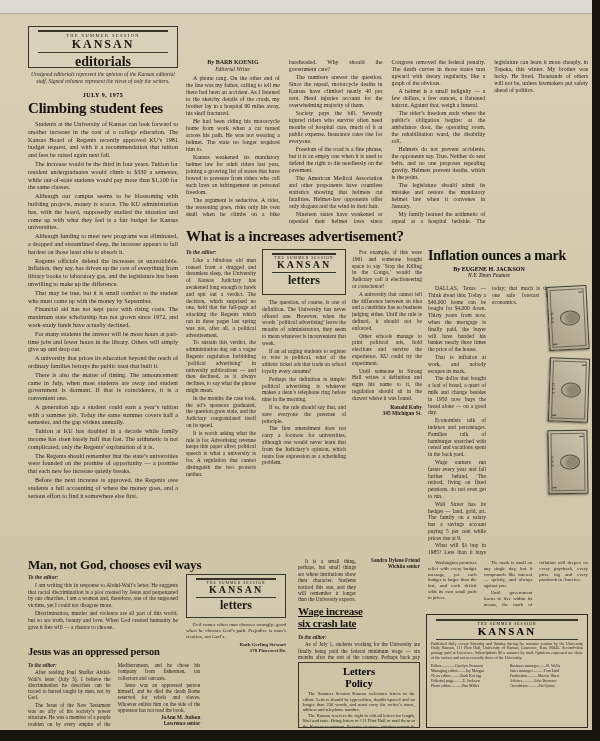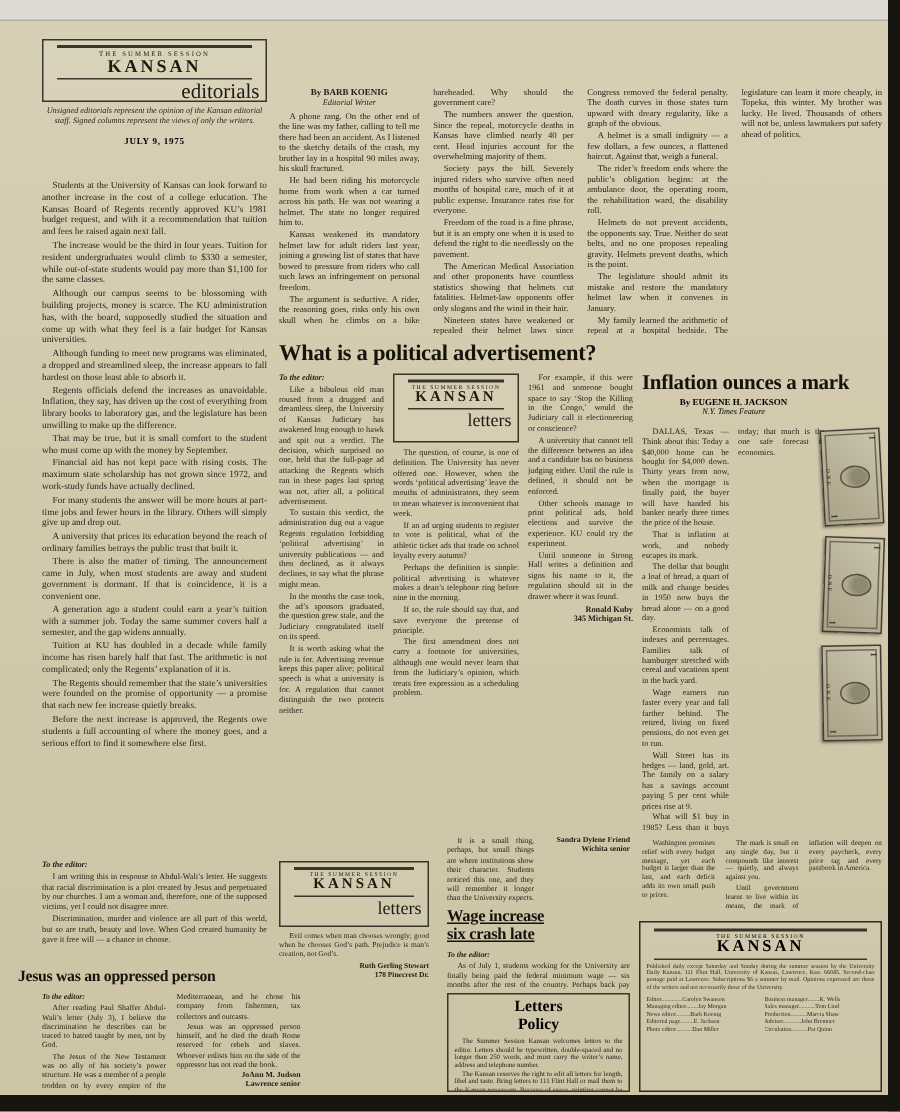--- a/index.html
+++ b/index.html
@@ -25,21 +25,21 @@
   .salutation { font-weight:bold; font-style:italic; margin-bottom:1px; }
   .sig { text-align:right; font-weight:bold; margin-top:2px; }
   .sig div { line-height:1.15; }
 
   .nameplate { border:1px solid #38352a; text-align:center; padding:2px 4px;
                background:rgba(255,255,255,0.07); color:#1d1a12; overflow:hidden; }
   .np-rule { border-top:1px solid #38352a; margin:1px 5px; }
   .np-rule.thick { border-top-width:2px; }
   .np-top { font-size:4.5px; letter-spacing:1.4px; white-space:nowrap; }
   .np-name { font-size:12px; font-weight:bold; letter-spacing:2px; line-height:1.05; }
-  .np-label { font-size:14px; font-weight:normal; line-height:1.1;text-align:right; }
+  .np-label { font-size:14px; font-weight:bold; line-height:1.1; }
   .nameplate.mini .np-top { font-size:3.8px; letter-spacing:1px; }
   .nameplate.mini .np-name { font-size:10px; }
   .nameplate.mini .np-label { font-size:12px; }
 
   .disclaimer { font-style:italic; font-size:5.5px; line-height:6.6px; text-align:center; color:#2a261d; }
   .date-line { font-weight:bold; font-size:6px; text-align:center; letter-spacing:0.5px; }
 
   .policy-box { border:1px solid #38352a; padding:3px 4px; overflow:hidden; }
   .policy-head { font-weight:bold; font-size:10.5px; text-align:center; line-height:1.1; }
   .policy-body { font-size:4.6px; line-height:5.4px; text-align:justify; margin-top:2px; color:#26221a; }
@@ -100,40 +100,41 @@
         <p>The American Medical Association and other proponents have countless statistics showing that helmets cut fatalities. Helmet-law opponents offer only slogans and the wind in their hair.</p>
         <p>Nineteen states have weakened or repealed their helmet laws since Congress removed the federal penalty. The death curves in those states turn upward with dreary regularity, like a graph of the obvious.</p>
         <p>A helmet is a small indignity — a few dollars, a few ounces, a flattened haircut. Against that, weigh a funeral.</p>
         <p>The rider’s freedom ends where the public’s obligation begins: at the ambulance door, the operating room, the rehabilitation ward, the disability roll.</p>
         <p>Helmets do not prevent accidents, the opponents say. True. Neither do seat belts, and no one proposes repealing gravity. Helmets prevent deaths, which is the point.</p>
         <p>The legislature should admit its mistake and restore the mandatory helmet law when it convenes in January.</p>
         <p>My family learned the arithmetic of repeal at a hospital bedside. The legislature can learn it more cheaply, in Topeka, this winter. My brother was lucky. He lived. Thousands of others will not be, unless lawmakers put safety ahead of politics.</p>
       </div>
   </div>
 
+  <div class="abs headline" style="left:28px;top:101px;width:152px;font-size:15px;">Climbing student fees</div>
   <div class="abs body-text" style="left:28px;top:120px;width:150px;height:434px;font-size:6.2px;line-height:7.8px;">
     <div>
         <p>Students at the University of Kansas can look forward to another increase in the cost of a college education. The Kansas Board of Regents recently approved KU’s 1981 budget request, and with it a recommendation that tuition and fees be raised again next fall.</p>
         <p>The increase would be the third in four years. Tuition for resident undergraduates would climb to $330 a semester, while out-of-state students would pay more than $1,100 for the same classes.</p>
         <p>Although our campus seems to be blossoming with building projects, money is scarce. The KU administration has, with the board, supposedly studied the situation and come up with what they feel is a fair budget for Kansas universities.</p>
         <p>Although funding to meet new programs was eliminated, a dropped and streamlined sleep, the increase appears to fall hardest on those least able to absorb it.</p>
         <p>Regents officials defend the increases as unavoidable. Inflation, they say, has driven up the cost of everything from library books to laboratory gas, and the legislature has been unwilling to make up the difference.</p>
         <p>That may be true, but it is small comfort to the student who must come up with the money by September.</p>
         <p>Financial aid has not kept pace with rising costs. The maximum state scholarship has not grown since 1972, and work-study funds have actually declined.</p>
         <p>For many students the answer will be more hours at part-time jobs and fewer hours in the library. Others will simply give up and drop out.</p>
         <p>A university that prices its education beyond the reach of ordinary families betrays the public trust that built it.</p>
         <p>There is also the matter of timing. The announcement came in July, when most students are away and student government is dormant. If that is coincidence, it is a convenient one.</p>
         <p>A generation ago a student could earn a year’s tuition with a summer job. Today the same summer covers half a semester, and the gap widens annually.</p>
         <p>Tuition at KU has doubled in a decade while family income has risen barely half that fast. The arithmetic is not complicated; only the Regents’ explanation of it is.</p>
         <p>The Regents should remember that the state’s universities were founded on the promise of opportunity — a promise that each new fee increase quietly breaks.</p>
         <p>Before the next increase is approved, the Regents owe students a full accounting of where the money goes, and a serious effort to find it somewhere else first.</p>
       </div>
   </div>
 
-  <div class="abs headline" style="left:186px;top:229px;width:262px;font-size:15px;">What is a political advertisement?</div>
+  <div class="abs headline" style="left:186px;top:229px;width:262px;font-size:15px;">What is a increases advertisement?</div>
   <div class="abs body-text small-text" style="left:186px;top:249px;width:70px;height:308px;">
     <div class="salutation">To the editor:</div>
     <div>
         <p>Like a bibulous old man roused from a drugged and dreamless sleep, the University of Kansas Judiciary has awakened long enough to hawk and spit out a verdict. The decision, which surprised no one, held that the full-page ad attacking the Regents which ran in these pages last spring was not, after all, a political advertisement.</p>
         <p>To sustain this verdict, the administration dug out a vague Regents regulation forbidding ‘political advertising’ in university publications — and then declined, as it always declines, to say what the phrase might mean.</p>
         <p>In the months the case took, the ad’s sponsors graduated, the question grew stale, and the Judiciary congratulated itself on its speed.</p>
         <p>It is worth asking what the rule is for. Advertising revenue keeps this paper alive; political speech is what a university is for. A regulation that cannot distinguish the two protects neither.</p>
       </div>
   </div>
   <div class="abs nameplate mini" style="left:262px;top:249px;width:84px;height:46px;">
@@ -211,20 +212,21 @@
   </div>
 
   <div class="abs body-text tiny-text cols3" style="left:428px;top:560px;width:160px;height:50px;">
     <div>
         <p>Washington promises relief with every budget message, yet each budget is larger than the last, and each deficit adds its own small push to prices.</p>
         <p>The mark is small on any single day, but it compounds like interest — quietly, and always against you.</p>
         <p>Until government learns to live within its means, the mark of inflation will deepen on every paycheck, every price tag and every passbook in America.</p>
       </div>
   </div>
 
+  <div class="abs headline" style="left:28px;top:558px;width:240px;font-size:13px;">Man, not God, chooses evil ways</div>
   <div class="abs body-text small-text" style="left:28px;top:574px;width:150px;height:66px;">
     <div class="salutation">To the editor:</div>
     <div>
         <p>I am writing this in response to Abdul-Wali’s letter. He suggests that racial discrimination is a plot created by Jesus and perpetuated by our churches. I am a woman and, therefore, one of the supposed victims, yet I could not disagree more.</p>
         <p>Discrimination, murder and violence are all part of this world, but so are truth, beauty and love. When God created humanity he gave it free will — a chance to choose.</p>
       </div>
   </div>
   <div class="abs nameplate mini" style="left:186px;top:574px;width:100px;height:44px;">
     <div class="np-rule thick"></div>
     <div class="np-top">THE SUMMER SESSION</div>
@@ -235,21 +237,21 @@
   <div class="abs body-text small-text" style="left:186px;top:622px;width:100px;height:38px;font-size:5px;line-height:6px;">
     <div>
         <p>Evil comes when man chooses wrongly; good when he chooses God’s path. Prejudice is man’s creation, not God’s.</p>
       </div>
     <div class="sig">
       <div>Ruth Gerling Stewart</div>
       <div>178 Pinecrest Dr.</div>
     </div>
   </div>
 
-  <div class="abs headline" style="left:12px;top:646px;width:154px;font-size:10.5px;">Jesus was an oppressed person</div>
+  <div class="abs headline" style="left:28px;top:646px;width:154px;font-size:10.5px;">Jesus was an oppressed person</div>
   <div class="abs body-text cols3" style="left:28px;top:662px;width:262px;height:66px;font-size:5.2px;line-height:6.3px;">
     <div class="salutation">To the editor:</div>
     <div>
         <p>After reading Paul Shaffer Abdul-Wali’s letter (July 3), I believe the discrimination he describes can be traced to hatred taught by men, not by God.</p>
         <p>The Jesus of the New Testament was no ally of his society’s power structure. He was a member of a people trodden on by every empire of the Mediterranean, and he chose his company from fishermen, tax collectors and outcasts.</p>
         <p>Jesus was an oppressed person himself, and he died the death Rome reserved for rebels and slaves. Whoever enlists him on the side of the oppressor has not read the book.</p>
       </div>
     <div class="sig">
       <div>JoAnn M. Judson</div>
       <div>Lawrence senior</div>

